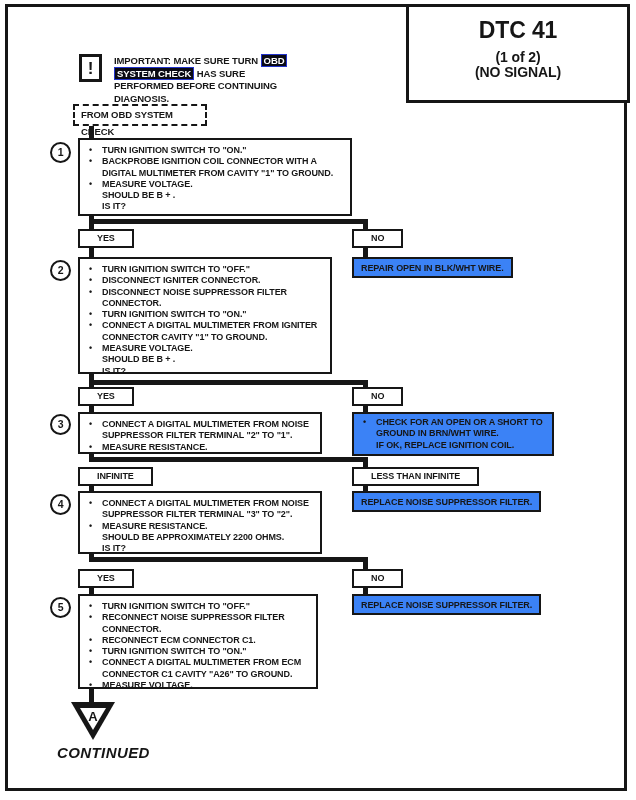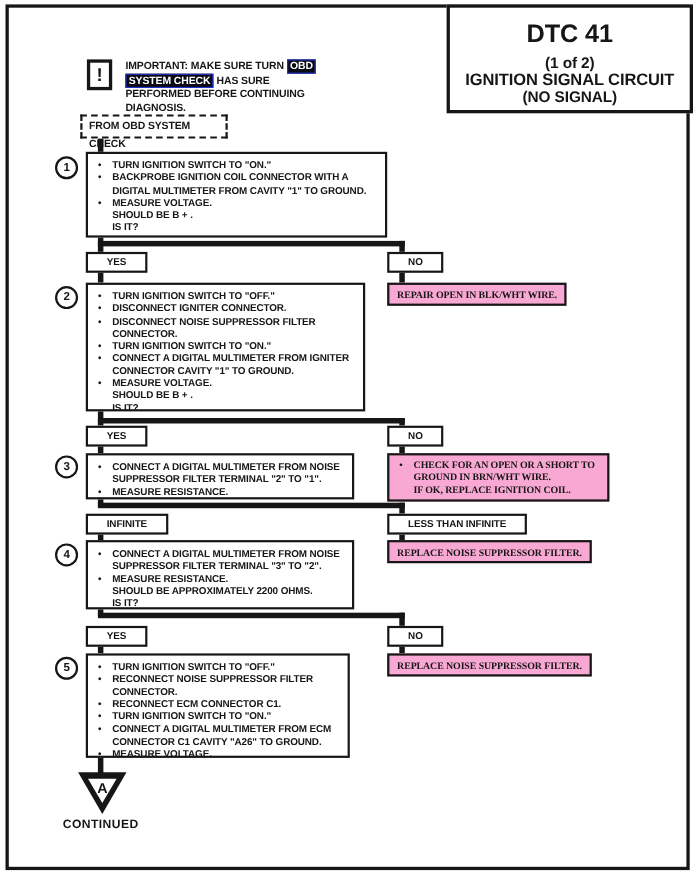--- a/index.html
+++ b/index.html
@@ -25,36 +25,35 @@
     box-decoration-break:clone;-webkit-box-decoration-break:clone;
   }
   .entry-box{position:absolute;left:73px;top:104px;width:134px;height:22px;border:2px dashed var(--ink);box-sizing:border-box;font-size:9.5px;line-height:17px;padding-left:6px;background:#fff;}
   .v,.h{position:absolute;background:var(--ink);}
   .step-box{position:absolute;border:2.5px solid var(--ink);box-sizing:border-box;background:#fff;padding:5px 6px 2px 7px;}
   .step-box ul,.res ul{list-style:none;margin:0;padding:0;font-size:9px;line-height:11.3px;}
   .step-box li,.res li{position:relative;padding-left:15px;}
   li.b::before{content:"•";position:absolute;left:2px;top:0;}
   .circle{position:absolute;width:21px;height:21px;border:2.5px solid var(--ink);border-radius:50%;box-sizing:border-box;text-align:center;line-height:16px;font-size:10.5px;background:#fff;}
   .lbl{position:absolute;border:2.5px solid var(--ink);box-sizing:border-box;background:#fff;height:19px;line-height:14px;font-size:9px;padding:0 17px;white-space:nowrap;}
-  .res{position:absolute;border:2.5px solid var(--ink);box-sizing:border-box;background:#f9a8d4;font-size:9px;padding:3px 7px;font-family:Liberation Serif, serif;}
+  .res{position:absolute;border:2.5px solid var(--ink);box-sizing:border-box;background:#3b82f6;font-size:9px;padding:3px 7px;}
   .res.one{white-space:nowrap;line-height:13px;height:21px;}
-  .continued-label{position:absolute;left:57px;top:744px;font-size:11px;letter-spacing:0.4px;}
+  .continued-label{position:absolute;left:57px;top:744px;font-size:15px;letter-spacing:0.4px;font-style:italic;}
   .footer-box{position:absolute;left:452px;top:812px;width:174px;height:23px;border:3px solid var(--ink);box-sizing:border-box;background:#fff;text-align:left;font-size:10px;line-height:17px;padding-right:7px;}
   .tri{position:absolute;left:70px;top:700px;}
 </style>
 </head>
 <body>
 
 <div class="page">
   <div class="outer-border"></div>
 
   <div class="title-box">
     <div class="title-dtc">DTC 41</div>
     <div class="title-page">(1 of 2)</div>
-    <div class="title-circuit">IGNITION SIGNAL CIRCUIT</div>
     <div class="title-signal">(NO SIGNAL)</div>
   </div>
 
   <div class="note-icon">!</div>
   <div class="note-text"><span>IMPORTANT:  MAKE SURE TURN </span><span class="obd-link">OBD SYSTEM CHECK</span><span> HAS SURE PERFORMED BEFORE CONTINUING DIAGNOSIS.</span></div>
 
   <div class="entry-box">FROM OBD SYSTEM CHECK</div>
   <div class="v" style="left:89px;top:126px;width:5px;height:13px;"></div>
 
   <div class="circle" style="left:50px;top:142px;">1</div>

